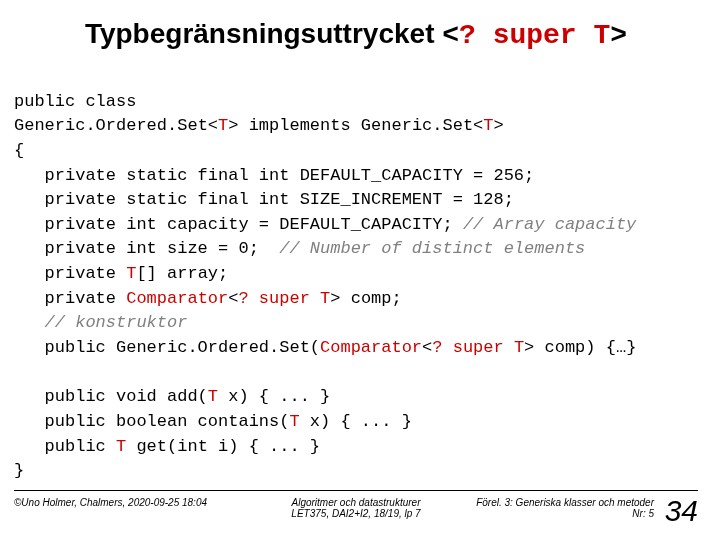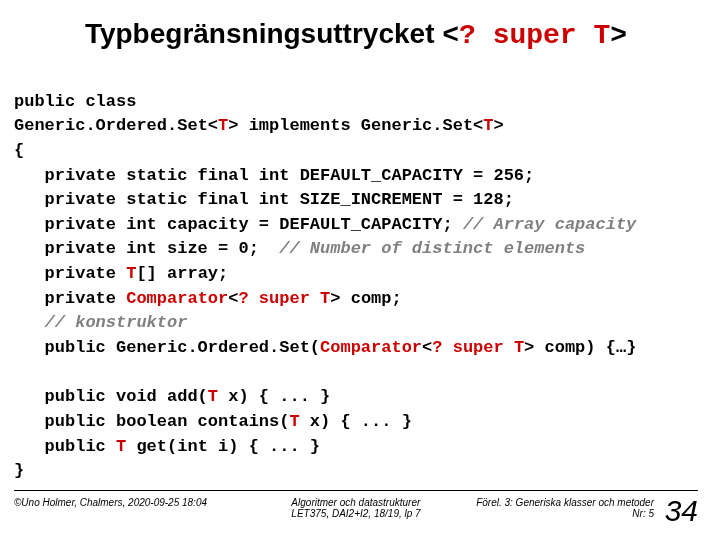--- a/index.html
+++ b/index.html
@@ -1,29 +1,29 @@
 <!DOCTYPE html>
 <html><head>
 <meta charset="utf-8">
 <style>
   * { margin: 0; padding: 0; box-sizing: border-box; }
   html, body { width: 720px; height: 540px; background: #fff; font-family: Arial, Helvetica, sans-serif; overflow: hidden; }
   .slide { width: 712px; height: 540px; position: relative; padding: 18px 14px 0 14px; }
   .title { font-size: 28px; font-weight: bold; text-align: center; margin-bottom: 14px; white-space: nowrap; }
   .title .mono { font-family: "Courier New", Courier, monospace; font-weight: bold; }
   .title .red { color: #cc0000; }
-  .code { font-family: "Courier New", Courier, monospace; font-size: 17px; line-height: 1.45; font-weight: bold; color: #000; white-space: pre; }
+  .code { font-family: "Courier New", Courier, monospace; font-size: 17px; line-height: 1.45; font-weight: normal; color: #000; white-space: pre; }
   .code .red { color: #cc0000; }
   .code .grey { color: #808080; }
   .code .italic { font-style: italic; }
   .ind { display: inline-block; width: 3ch; }
   .footer { position: absolute; bottom: 10px; left: 14px; right: 14px; height: 40px; border-top: 1px solid #000; padding-top: 4px; font-size: 10px; color: #000; font-style: italic; }
   .fcol { position: absolute; top: 6px; }
   .fleft { left: 0; }
-  .fmid { left: 50%; transform: translateX(-50%); text-align: left; }
+  .fmid { left: 50%; transform: translateX(-50%); text-align: center; }
   .fright { right: 44px; text-align: right; }
   .pagenum { position: absolute; right: 0; bottom: 2px; font-size: 30px; font-weight: normal; margin-top: 8px; }
 </style>
 </head>
 <body>
 
 <div class="slide">
 
   <div class="title">
     <span>Typbegränsningsuttrycket </span><span class="mono">&lt;</span><span class="mono red">? super T</span><span class="mono">&gt;</span>

